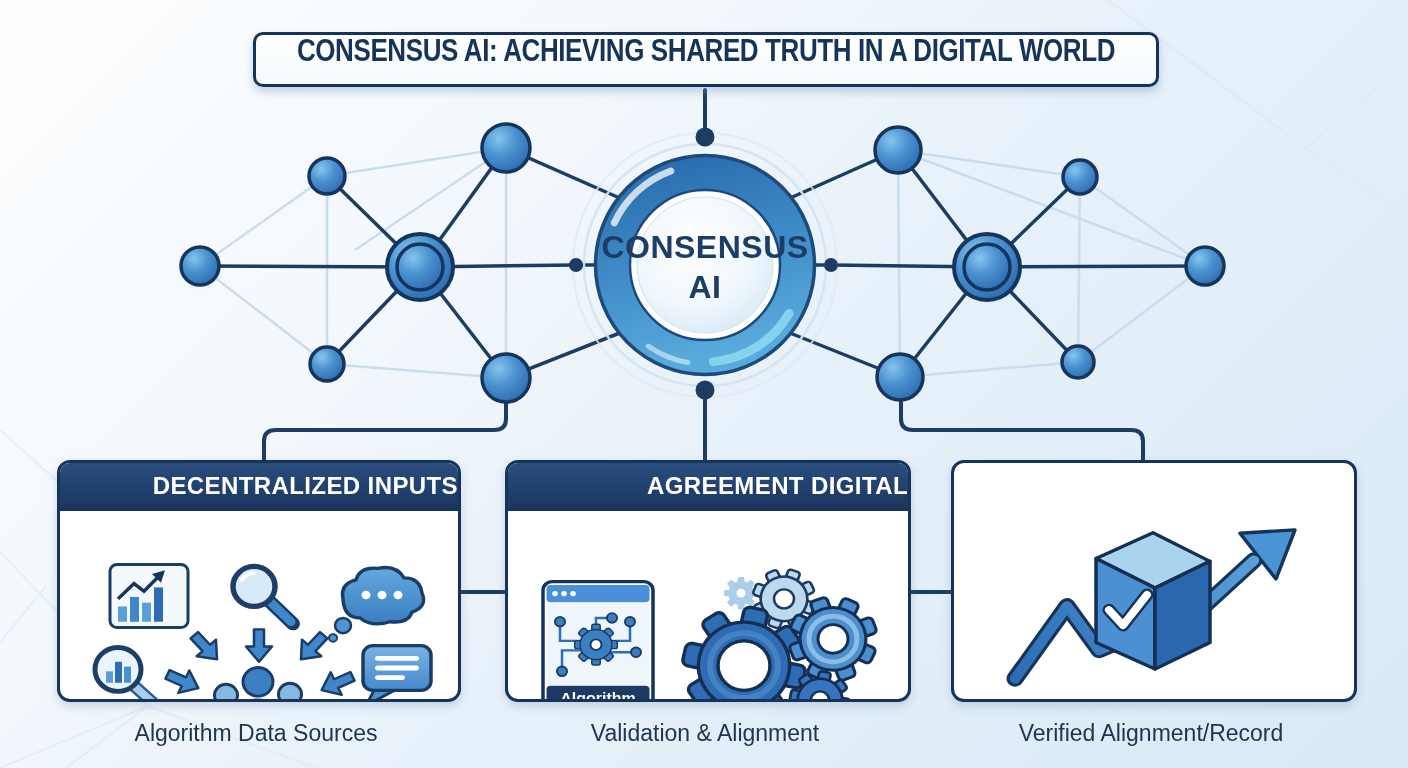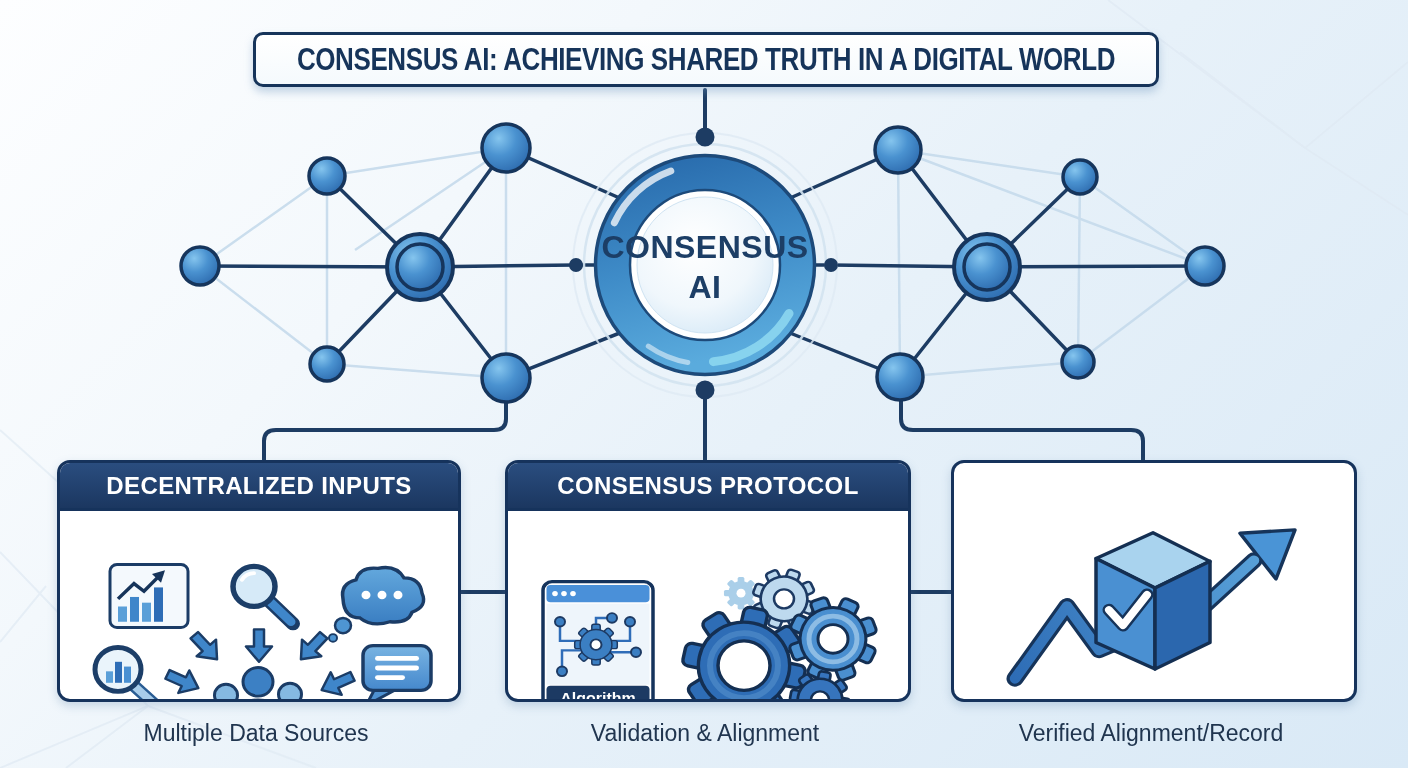--- a/index.html
+++ b/index.html
@@ -5,27 +5,27 @@
   html,body{margin:0;padding:0;background:#cfd9e4;}
   #canvas{position:relative;width:1408px;height:768px;overflow:hidden;
     background:linear-gradient(135deg,#fdfeff 0%,#f3f8fc 30%,#e7f1f9 55%,#d9e9f6 100%);
     font-family:"Liberation Sans", sans-serif;}
   .abs{position:absolute;}
   svg{display:block;}
   #title-banner{left:253px;top:32px;width:900px;height:49px;
     background:linear-gradient(#ffffff,#f5fafd);
     border:3.5px solid #16345a;border-radius:10px;z-index:6;
     box-shadow:0 5px 8px rgba(110,150,190,.4);
-    display:flex;align-items:center;justify-content:center;}
+    display:flex;align-items:flex-start;justify-content:center;}
   #title-banner .ttl{font-weight:bold;font-size:26px;letter-spacing:-0.4px;color:#16345a;
     white-space:nowrap;display:inline-block;transform:scaleY(1.22);}
   .panel{width:398px;height:236px;top:460px;background:#ffffff;border:3.5px solid #16335c;
     border-radius:13px;z-index:6;box-shadow:0 4px 10px rgba(90,130,170,.28);overflow:hidden;}
   .panel-header{height:48px;background:linear-gradient(#2a4d7f,#1b3760);
-    display:flex;align-items:center;justify-content:center;
+    display:flex;align-items:center;justify-content:flex-end;
     color:#ffffff;font-weight:bold;font-size:24px;letter-spacing:.4px;
     border-bottom:3px solid #16335c;box-sizing:border-box;}
   .panel-body{height:185px;margin-top:44px;}
   .caption{top:716px;height:34px;display:flex;align-items:center;justify-content:center;
     font-size:23px;color:#20354f;z-index:6;}
 </style>
 </head>
 <body>
 
 <div id="canvas">
@@ -228,21 +228,21 @@
           <path d="M -16,-5 L 2,-5 L 2,-13 L 18,0 L 2,13 L 2,5 L -16,5 Z" transform="translate(253,96) rotate(132)"></path>
           <path d="M -16,-5 L 2,-5 L 2,-13 L 18,0 L 2,13 L 2,5 L -16,5 Z" transform="translate(122,132) rotate(25)"></path>
           <path d="M -16,-5 L 2,-5 L 2,-13 L 18,0 L 2,13 L 2,5 L -16,5 Z" transform="translate(278,134) rotate(155)"></path>
         </g>
       </svg>
     </div>
   </div>
 
   <div class="panel abs" style="left:505px;width:400px;">
     <div class="panel-header">
-      <span>CONSENSUS PROTOCOL</span>
+      <span>AGREEMENT DIGITAL</span>
     </div>
     <div class="panel-body">
       <svg width="100%" height="100%" viewBox="0 0 400 194" preserveAspectRatio="none">
         <defs>
           <g id="gear8">
             <rect x="-2.8" y="-14.2" width="5.6" height="6.5" rx="1.4"></rect>
             <rect x="-2.8" y="-14.2" width="5.6" height="6.5" rx="1.4" transform="rotate(45)"></rect>
             <rect x="-2.8" y="-14.2" width="5.6" height="6.5" rx="1.4" transform="rotate(90)"></rect>
             <rect x="-2.8" y="-14.2" width="5.6" height="6.5" rx="1.4" transform="rotate(135)"></rect>
             <rect x="-2.8" y="-14.2" width="5.6" height="6.5" rx="1.4" transform="rotate(180)"></rect>
@@ -319,21 +319,21 @@
           <polygon points="142,54 201,85 201,170 142,142" fill="#4a90d2"></polygon>
           <polygon points="201,85 256,57 256,142 201,170" fill="#2b67ae"></polygon>
           <path d="M 155,108 L 169,124 L 193,92" fill="none" stroke="#16345a" stroke-width="13" stroke-linecap="round"></path>
           <path d="M 155,108 L 169,124 L 193,92" fill="none" stroke="#ffffff" stroke-width="8" stroke-linecap="round"></path>
         </g>
       </svg>
     </div>
   </div>
 
   <div class="caption abs" style="left:57px;width:398px;">
-    <span>Multiple Data Sources</span>
+    <span>Algorithm Data Sources</span>
   </div>
   <div class="caption abs" style="left:505px;width:400px;">
     <span>Validation &amp; Alignment</span>
   </div>
   <div class="caption abs" style="left:951px;width:400px;">
     <span>Verified Alignment/Record</span>
   </div>
 
 </div>
 

